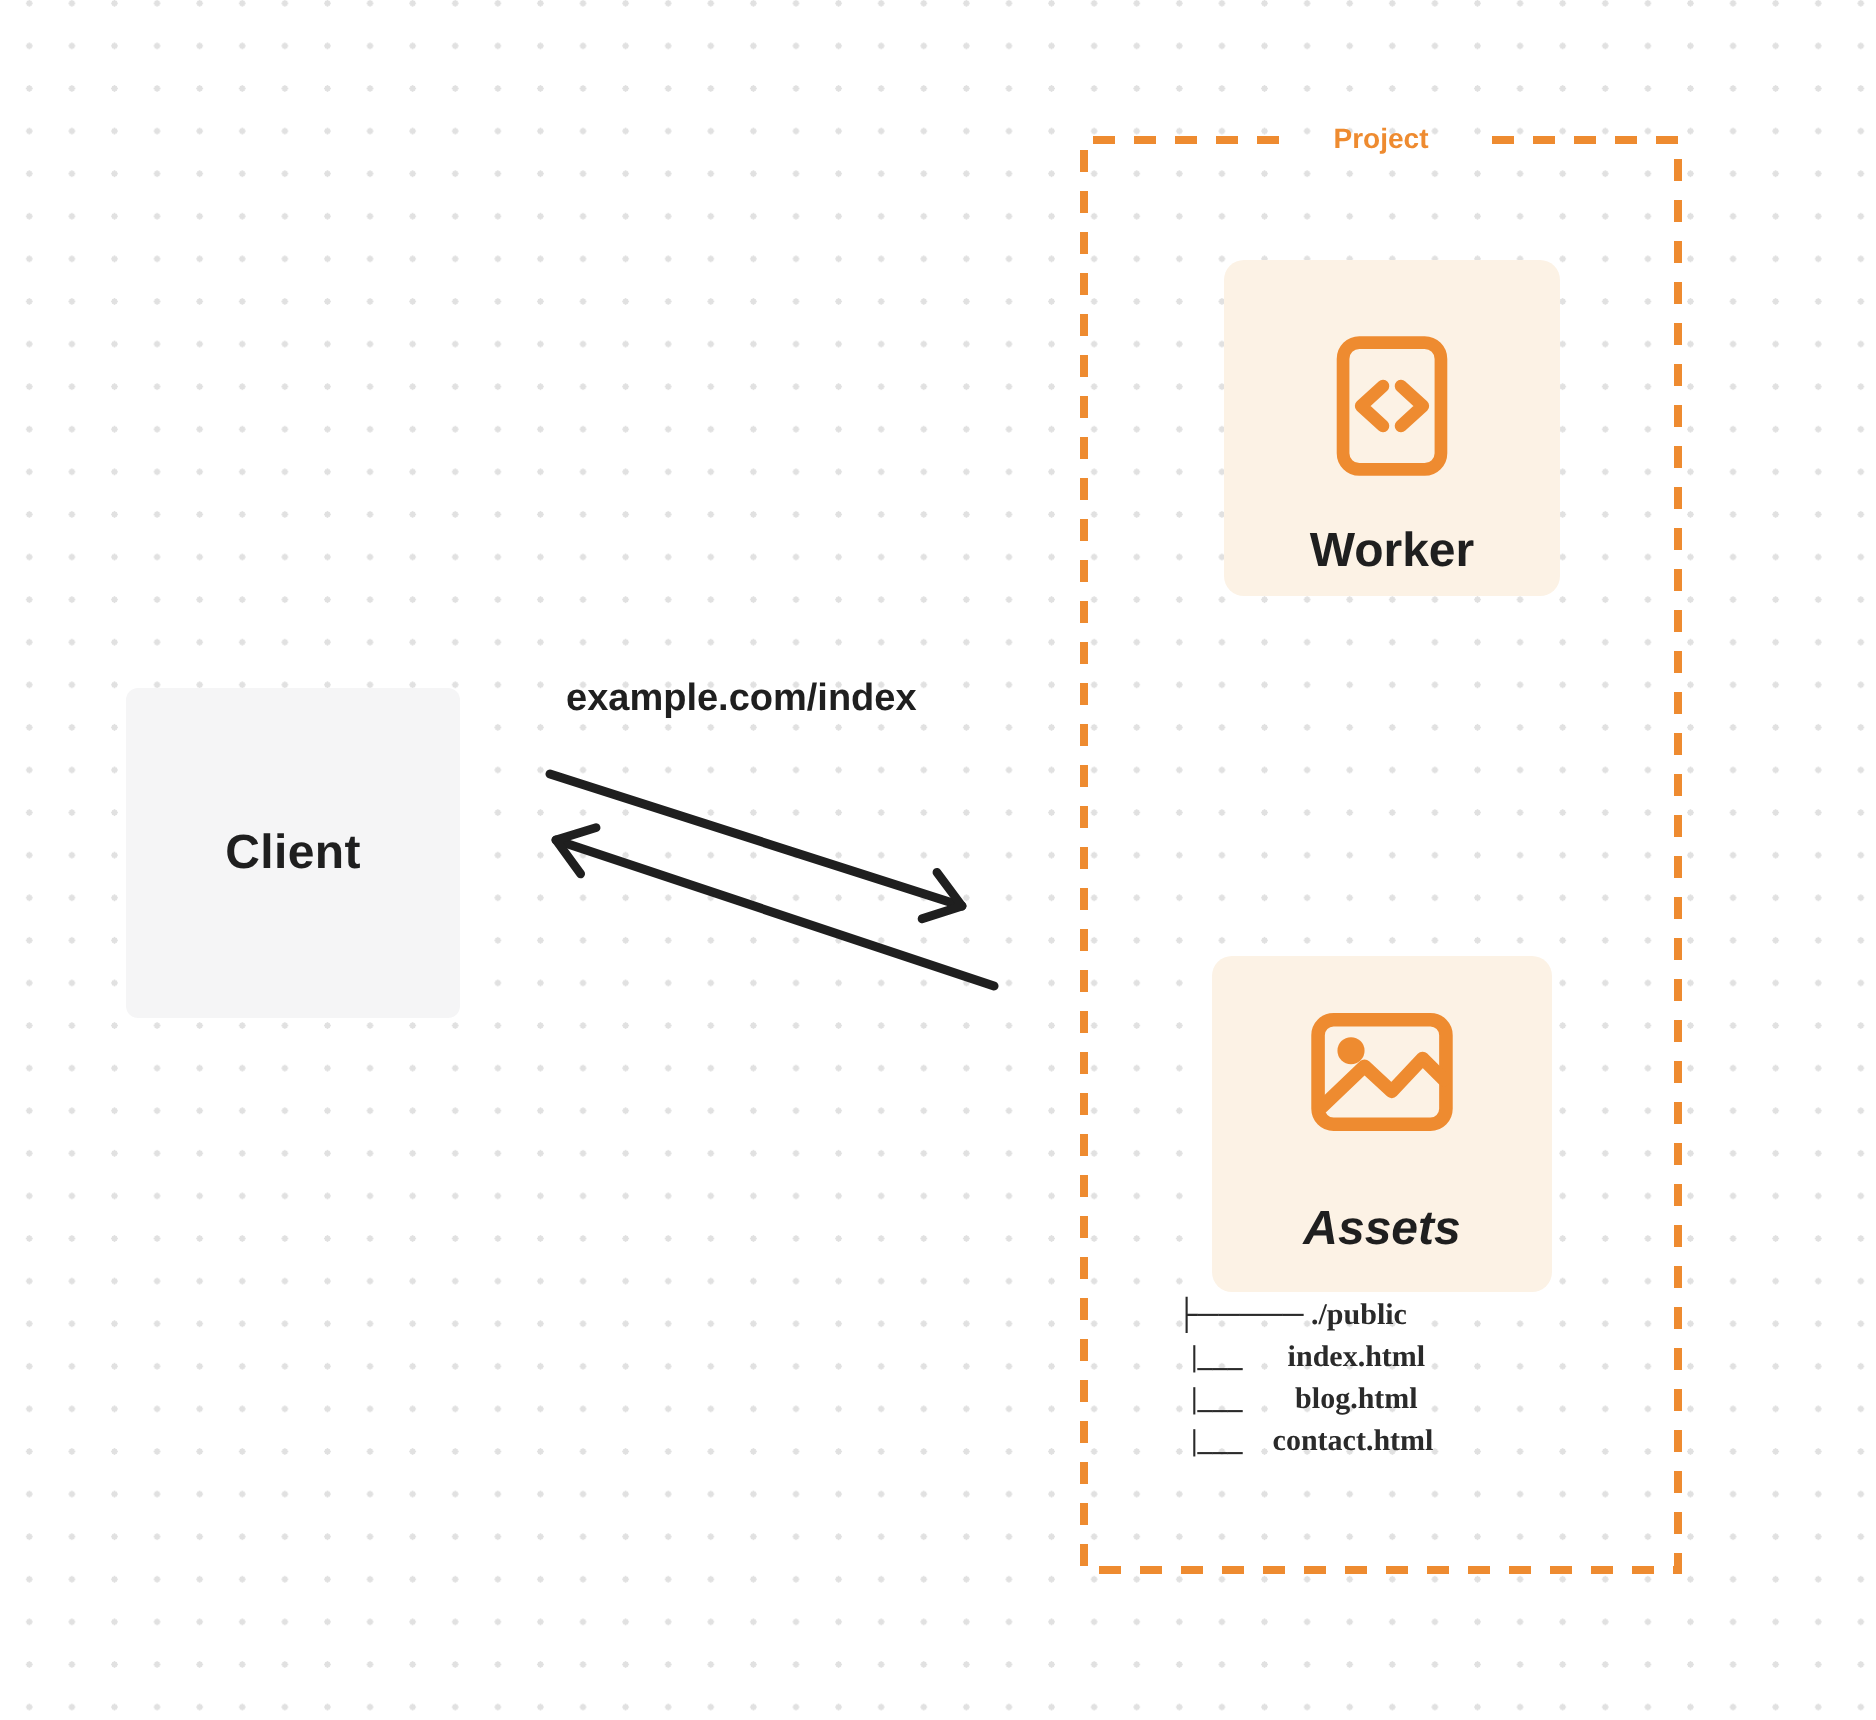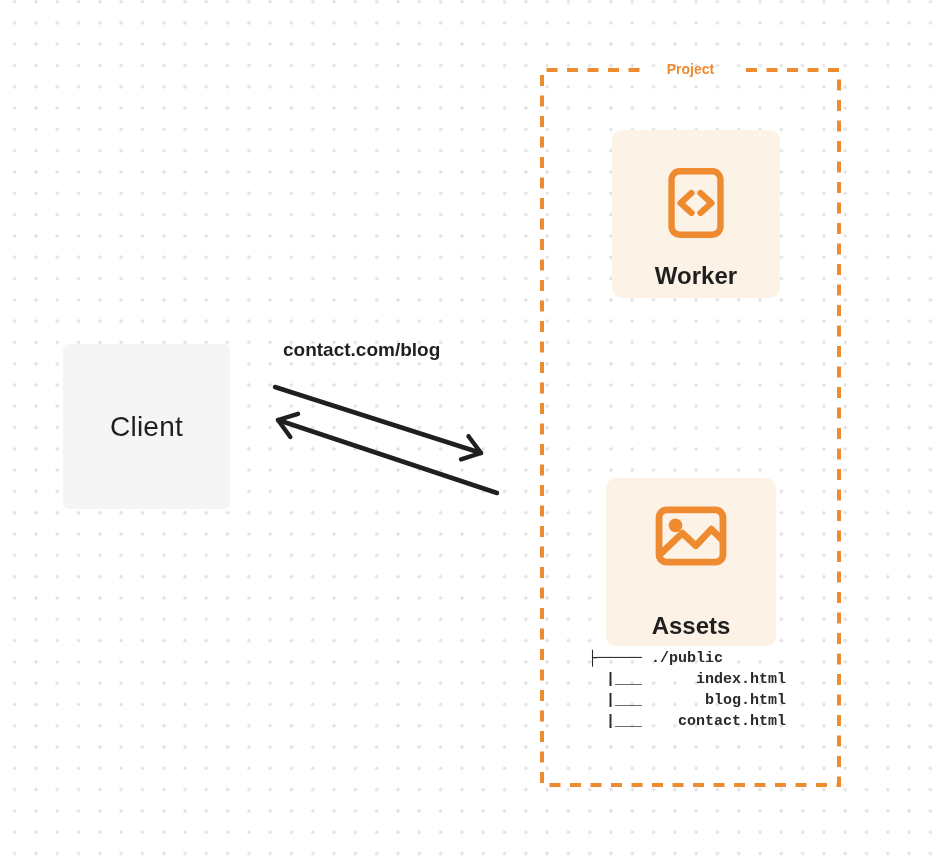--- a/index.html
+++ b/index.html
@@ -15,21 +15,21 @@
   .abs { position: absolute; }
 
   
   .client-card {
     left: 63px; top: 344px; width: 167px; height: 165px;
     background: var(--client-gray, #f5f5f6);
     border-radius: 6px;
     display: flex; align-items: center; justify-content: center;
   }
   .big-label {
-    font-size: 28px; font-weight: 400; color: var(--ink, #1f1f1f);
+    font-size: 24px; font-weight: 700; color: var(--ink, #1f1f1f);
     letter-spacing: 0.2px;
   }
 
   
   .request-label {
     left: 283px; top: 339px;
     font-size: 19px; font-weight: 700; color: var(--ink, #1f1f1f);
   }
 
   
@@ -49,43 +49,43 @@
 
   
   .cream-card {
     background: var(--card-cream, #fcf2e5);
     border-radius: 10px;
     display: flex; flex-direction: column; align-items: center;
   }
   .worker-card { left: 612px; top: 130px; width: 168px; height: 168px; padding-top: 36px; box-sizing: border-box; }
   .assets-card { left: 606px; top: 478px; width: 170px; height: 168px; padding-top: 27px; box-sizing: border-box; }
   .worker-card .card-label { margin-top: 23px; }
-  .assets-card .card-label { margin-top: 46px; }
+  .assets-card .card-label { margin-top: 35px; font-style: italic; }
   .card-label { font-size: 24px; font-weight: 700; color: var(--ink, #1f1f1f); line-height: 26px; }
   .icon-stroke { stroke: var(--accent-orange, #ee8b30); fill: none; stroke-width: 7; }
   .icon-fill { fill: var(--accent-orange, #ee8b30); }
 
   
   .file-tree {
     left: 588px; top: 648px; margin: 0;
-    font-family: Liberation Mono, monospace;
+    font-family: Liberation Serif, serif;
     font-size: 15px; line-height: 21px; font-weight: 700;
     color: #2a2a2a; white-space: pre;
   }
 </style>
 </head>
 <body>
 
 <div>
 
   <div class="abs client-card">
     <span class="big-label">Client</span>
   </div>
 
-  <div class="abs request-label">contact.com/blog</div>
+  <div class="abs request-label">example.com/index</div>
 
   <svg class="abs arrows-svg" width="260" height="135" viewBox="0 0 260 135" xmlns="http://www.w3.org/2000/svg">
     <defs>
       <marker id="chevron" viewBox="0 0 12 12" refX="9" refY="6" markerWidth="6.5" markerHeight="6.5" orient="auto-start-reverse">
         <path d="M2,1 L9,6 L2,11" fill="none" stroke="#1f1f1f" stroke-width="1.8" stroke-linecap="round" stroke-linejoin="round"></path>
       </marker>
     </defs>
     <line class="arrow-line" x1="20" y1="17" x2="226" y2="83" marker-end="url(#chevron)"></line>
     <line class="arrow-line" x1="242" y1="123" x2="23" y2="50" marker-end="url(#chevron)"></line>
   </svg>

